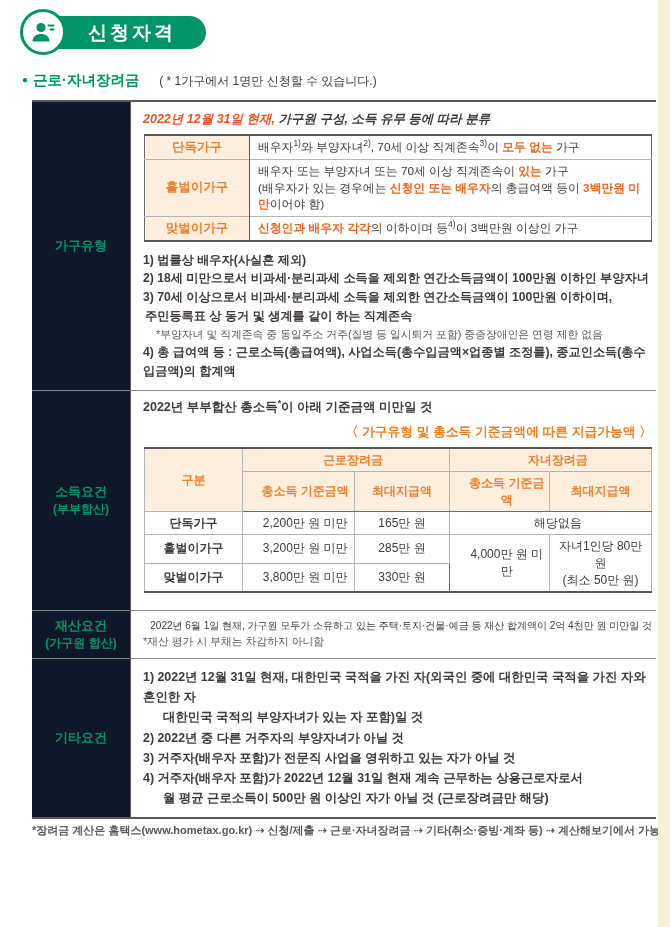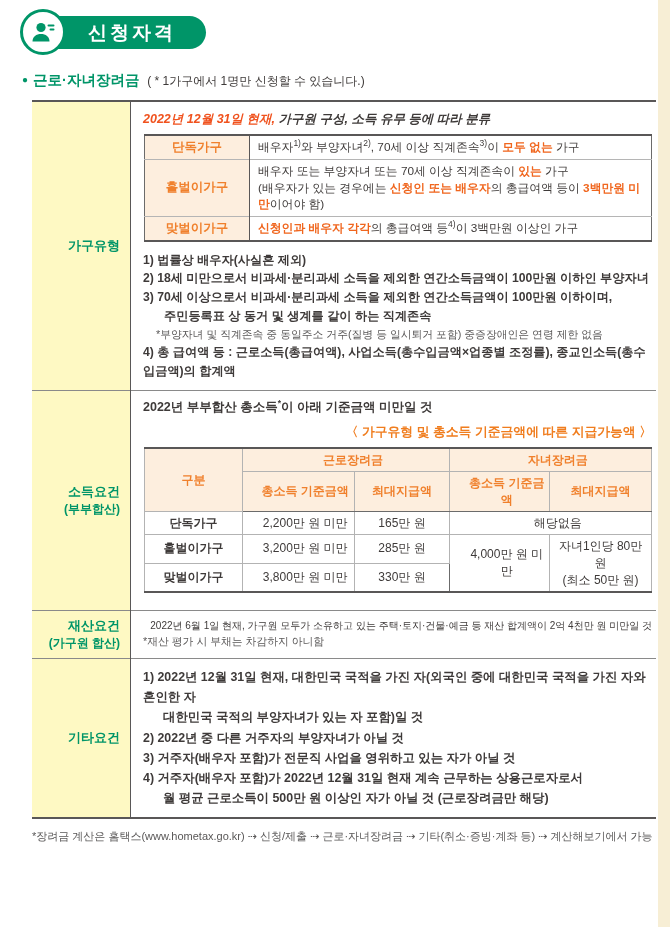--- a/index.html
+++ b/index.html
@@ -13,48 +13,48 @@
                 background:#fff;border:3px solid #009568;z-index:2;
                 display:flex;align-items:center;justify-content:center;box-sizing:border-box;}
   .badge-pill{position:absolute;left:30px;top:7px;height:33px;background:#009568;
               border-radius:6px 17px 17px 6px;color:#fff;font-weight:bold;font-size:19px;
               padding:0 30px 0 38px;display:flex;align-items:center;letter-spacing:3px;z-index:1;}
 
   .intro{margin:14px 0 10px 22px;font-size:12.5px;color:#3e3a39;}
   .bullet-line{margin:14px 0 10px 22px;font-size:14px;}
   .bullet-dot{color:#009568;font-size:10px;vertical-align:2px;margin-right:5px;}
   .bullet-title{color:#009568;font-weight:bold;font-size:14.5px;}
-  .bullet-note{color:#3e3a39;font-size:12px;margin-left:4px;}
+  .bullet-note{color:#3e3a39;font-size:12px;margin-left:16px;}
 
   
   .main-table{width:624px;margin:2px 0 0 32px;border-collapse:collapse;
               border-top:2px solid #595757;border-bottom:2px solid #595757;}
-  .main-table>tbody>tr>th{width:86px;background:#fef9c3;color:#009568;font-weight:bold;
-              font-size:13px;text-align:right;vertical-align:middle;
+  .main-table>tbody>tr>th{width:86px;background:#0f172a;color:#009568;font-weight:bold;
+              font-size:13px;text-align:center;vertical-align:middle;
               border-right:1.5px solid #595757;padding:4px 10px;}
   .main-table>tbody>tr>th .sub{font-size:12px;}
   .main-table>tbody>tr>td{padding:8px 4px 9px 12px;vertical-align:top;font-size:12px;}
   .main-table>tbody>tr+tr>th,.main-table>tbody>tr+tr>td{border-top:1px solid #8a8a8a;}
 
   .o{color:#f0661e;font-weight:bold;}
   .r{color:#f0521e;font-weight:bold;}
   .b{font-weight:bold;}
   sup{font-size:8.5px;line-height:0;}
 
   .hh-heading{font-size:12.5px;margin:1px 0 6px 0;font-style:italic;}
   .hh-table{width:508px;border-collapse:collapse;border-top:2px solid #595757;
             border-bottom:2px solid #595757;border-left:1px solid #6b6b6b;border-right:1px solid #6b6b6b;
             margin:0 0 9px 1px;}
   .hh-table th{width:100px;background:#fdeede;color:#f0802c;font-weight:bold;font-size:12.5px;
                text-align:center;vertical-align:middle;border-right:1.5px solid #595757;padding:3px 2px;}
   .hh-table td{font-size:11.8px;color:#3e3a39;padding:3px 8px;line-height:1.4;}
   .hh-table tr+tr th,.hh-table tr+tr td{border-top:1px solid #b5b5b5;}
 
   .note-line{font-weight:bold;font-size:12.2px;line-height:1.55;}
-  .note-indent{margin-left:21px;}
+  .note-indent{margin-left:2px;}
   .note-small{font-weight:normal;font-size:10.8px;color:#595757;margin-left:13px;line-height:1.6;}
 
   .income-intro{font-size:12.5px;margin:0 0 8px 0;}
   .pay-title{color:#f07d1e;font-weight:bold;font-size:12.8px;text-align:right;margin:2px 0 6px 0;}
   .pay-table{width:508px;border-collapse:collapse;text-align:center;margin:0 0 8px 1px;
              border-top:2px solid #595757;border-bottom:2px solid #595757;}
   .pay-table th,.pay-table td{border:1px solid #b3b3b3;font-size:12px;padding:2.5px 2px;}
   .pay-table th{background:#fdeede;color:#f0802c;font-weight:bold;}
   .pay-table .dkl{border-left:1.5px solid #6b6b6b;padding-left:16px;}
   .pay-table thead tr:last-child th{border-bottom:1.5px solid #6b6b6b;}
@@ -63,21 +63,21 @@
   .pay-table col.c3{width:100px;} .pay-table col.c4{width:102px;}
   .pay-foot{font-size:10.8px;color:#595757;line-height:1.55;}
   .pay-foot .cont{margin-left:6px;}
 
   .prop-main{font-weight:normal;font-size:10px;text-align:right;}
   .prop-note{font-size:10.8px;color:#595757;margin-top:2px;}
 
   .other-line{font-weight:bold;font-size:12.4px;line-height:1.62;}
   .other-indent{margin-left:20px;}
 
-  .calc-note{margin:10px 0 0 32px;font-size:11px;color:#595757;}
+  .calc-note{margin:4px 0 0 32px;font-size:11px;color:#595757;font-weight:bold;}
 </style>
 </head>
 <body>
 
 <div class="page">
   <div class="edge-strip"></div>
 
   <div class="badge">
     <div class="badge-pill">
       <span>신청자격</span>
@@ -118,21 +118,21 @@
               <tr>
                 <th>홑벌이가구</th>
                 <td>
                   <div><span>배우자 또는 부양자녀 또는 70세 이상 직계존속이 </span><span class="o">있는</span><span> 가구</span></div>
                   <div><span>(배우자가 있는 경우에는 </span><span class="o">신청인 또는 배우자</span><span>의 총급여액 등이 </span><span class="o">3백만원 미만</span><span>이어야 함)</span></div>
                 </td>
               </tr>
               <tr>
                 <th>맞벌이가구</th>
                 <td>
-                    <div><span class="o">신청인과 배우자 각각</span><span>의 총급여액 등</span><sup>4)</sup><span>이 3백만원 이상인 가구</span></div>
+                    <div><span class="o">신청인과 배우자 각각</span><span>의 이하이며 등</span><sup>4)</sup><span>이 3백만원 이상인 가구</span></div>
                   </td>
               </tr>
             </tbody>
           </table>
           <div class="note-line">1) 법률상 배우자(사실혼 제외)</div>
           <div class="note-line">2) 18세 미만으로서 비과세·분리과세 소득을 제외한 연간소득금액이 100만원 이하인 부양자녀</div>
           <div class="note-line">3) 70세 이상으로서 비과세·분리과세 소득을 제외한 연간소득금액이 100만원 이하이며,</div>
           <div class="note-line note-indent">주민등록표 상 동거 및 생계를 같이 하는 직계존속</div>
           <div class="note-small">*부양자녀 및 직계존속 중 동일주소 거주(질병 등 일시퇴거 포함) 중증장애인은 연령 제한 없음</div>
           <div class="note-line">4) 총 급여액 등 : 근로소득(총급여액), 사업소득(총수입금액×업종별 조정률), 종교인소득(총수입금액)의 합계액</div>

